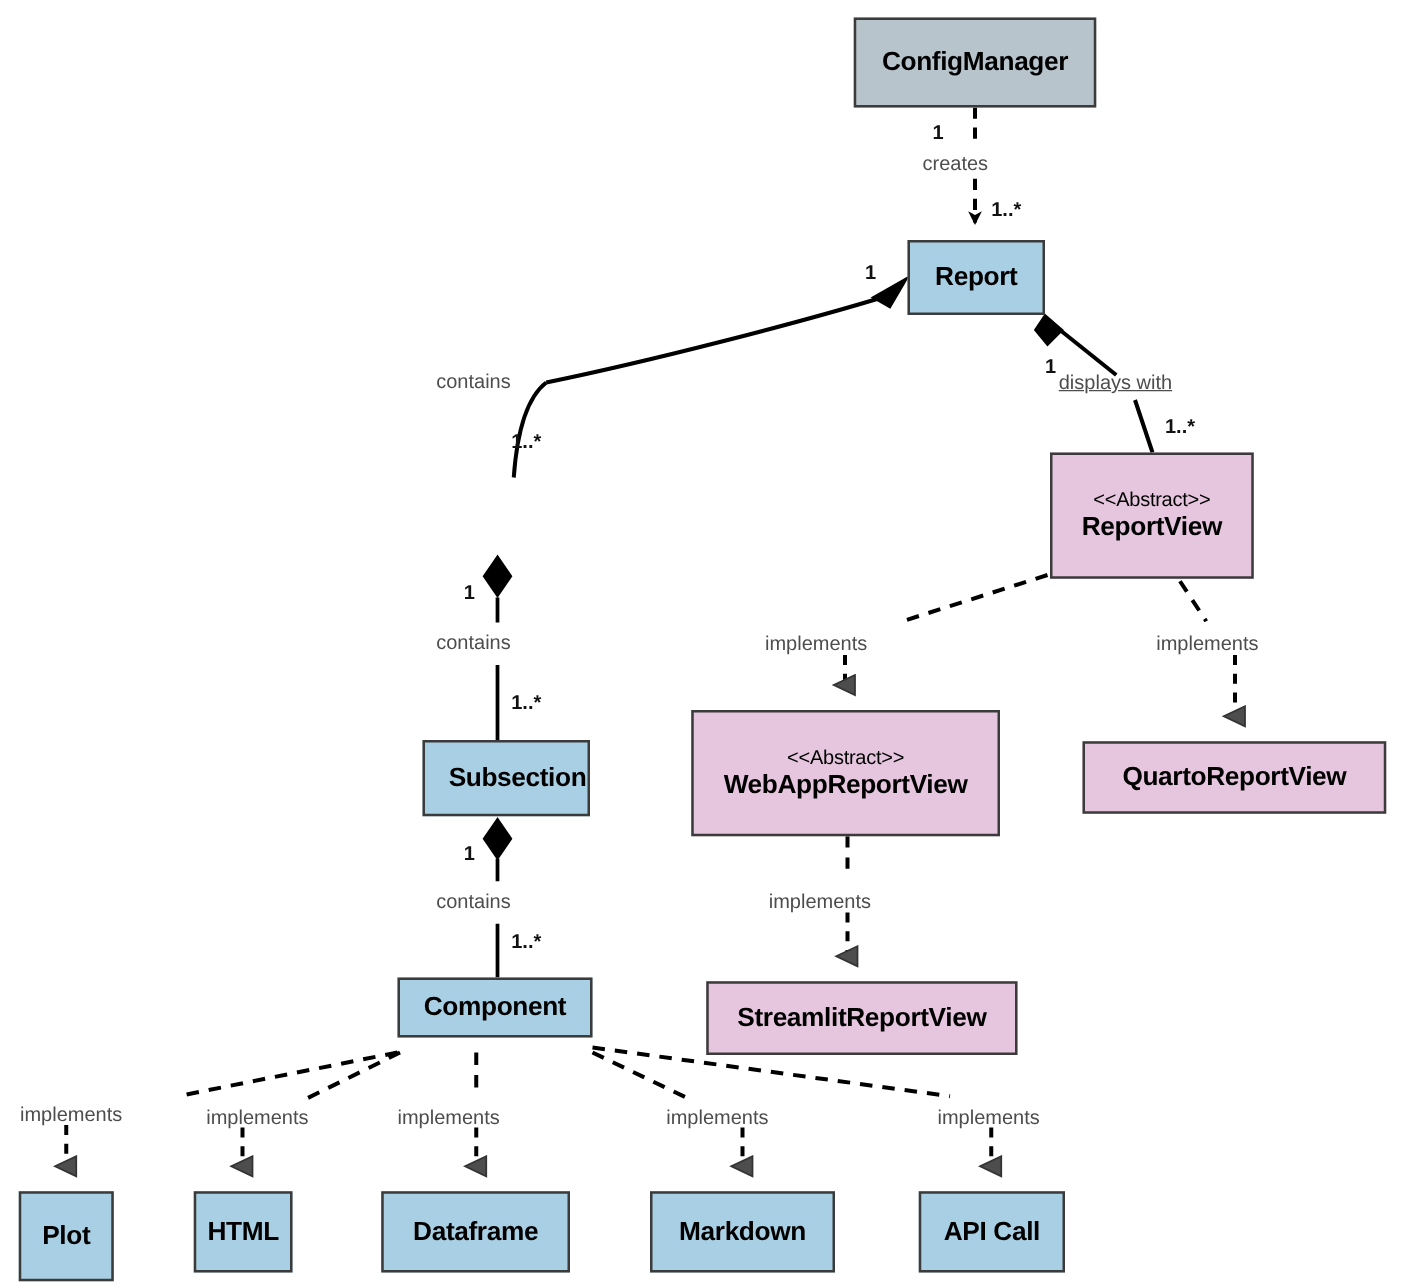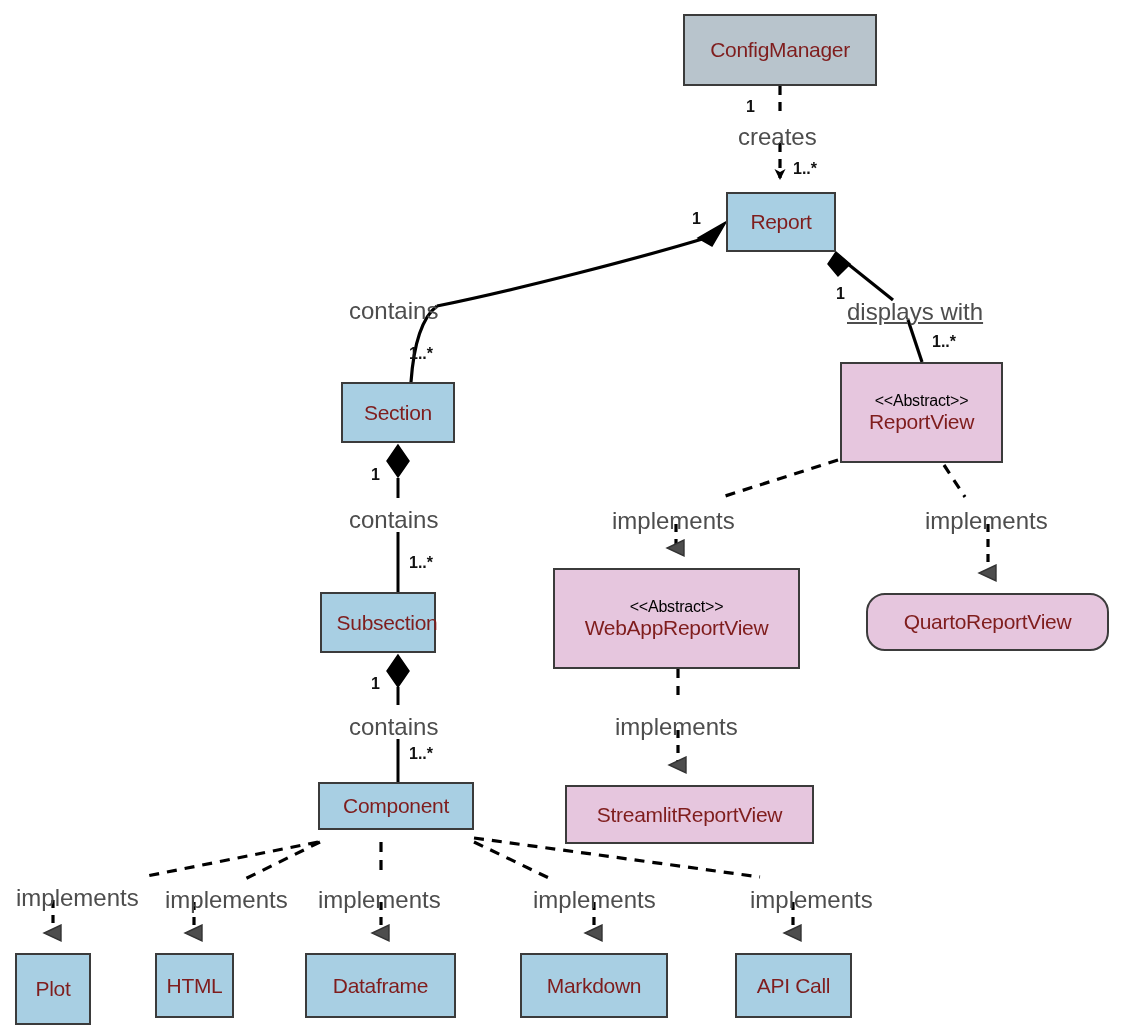--- a/index.html
+++ b/index.html
@@ -38,32 +38,32 @@
     z-index: 3;
   }
   .uml-node .stereotype {
     font-size: 16px;
     font-weight: normal;
     color: #000000;
     letter-spacing: -0.2px;
   }
   .uml-node .cname {
     font-size: 21px;
-    font-weight: normal;
-    color: #7f1d1d;
+    font-weight: bold;
+    color: #000000;
     letter-spacing: -0.3px;
     white-space: nowrap;
   }
   .fill-gray  { background: #b8c4cc; }
   .fill-blue  { background: #a8cfe3; }
   .fill-pink  { background: #e6c6de; }
 
   .edge-label {
     position: absolute;
-    font-size: 24px;
+    font-size: 16px;
     color: #4d4d4d;
     white-space: nowrap;
     z-index: 4;
     font-weight: normal;
   }
   .mult-label {
     position: absolute;
     font-size: 16px;
     color: #111111;
     font-weight: bold;
@@ -157,39 +157,36 @@
   </svg>
 
   <div class="uml-node fill-gray" style="left:683px; top:14px; width:194px; height:72px;">
     <div class="cname">ConfigManager</div>
   </div>
 
   <div class="uml-node fill-blue" style="left:726px; top:192px; width:110px; height:60px;">
     <div class="cname">Report</div>
   </div>
 
-  <div class="uml-node fill-blue" style="left:341px; top:382px; width:114px; height:61px;">
-    <div class="cname">Section</div>
-  </div>
 
   <div class="uml-node fill-pink" style="left:840px; top:362px; width:163px; height:101px;">
     <div class="stereotype">&lt;&lt;Abstract&gt;&gt;</div>
     <div class="cname">ReportView</div>
   </div>
 
-  <div class="uml-node fill-blue" style="left:320px; top:592px; width:116px; height:61px;padding-left:18px;">
+  <div class="uml-node fill-blue" style="left:338px; top:592px; width:134px; height:61px;padding-left:18px;">
     <div class="cname">Subsection</div>
   </div>
 
   <div class="uml-node fill-pink" style="left:553px; top:568px; width:247px; height:101px;">
     <div class="stereotype">&lt;&lt;Abstract&gt;&gt;</div>
     <div class="cname">WebAppReportView</div>
   </div>
 
-  <div class="uml-node fill-pink" style="left:866px; top:593px; width:243px; height:58px;border-radius:19px;">
+  <div class="uml-node fill-pink" style="left:866px; top:593px; width:243px; height:58px;">
     <div class="cname">QuartoReportView</div>
   </div>
 
   <div class="uml-node fill-blue" style="left:318px; top:782px; width:156px; height:48px;">
     <div class="cname">Component</div>
   </div>
 
   <div class="uml-node fill-pink" style="left:555px; top:785px; width:249px; height:59px;margin-left:10px;">
     <div class="cname">StreamlitReportView</div>
   </div>

